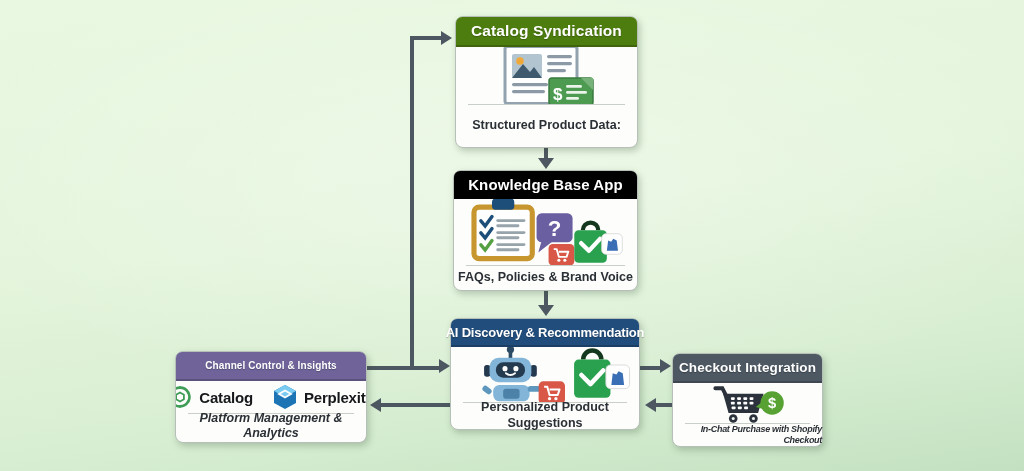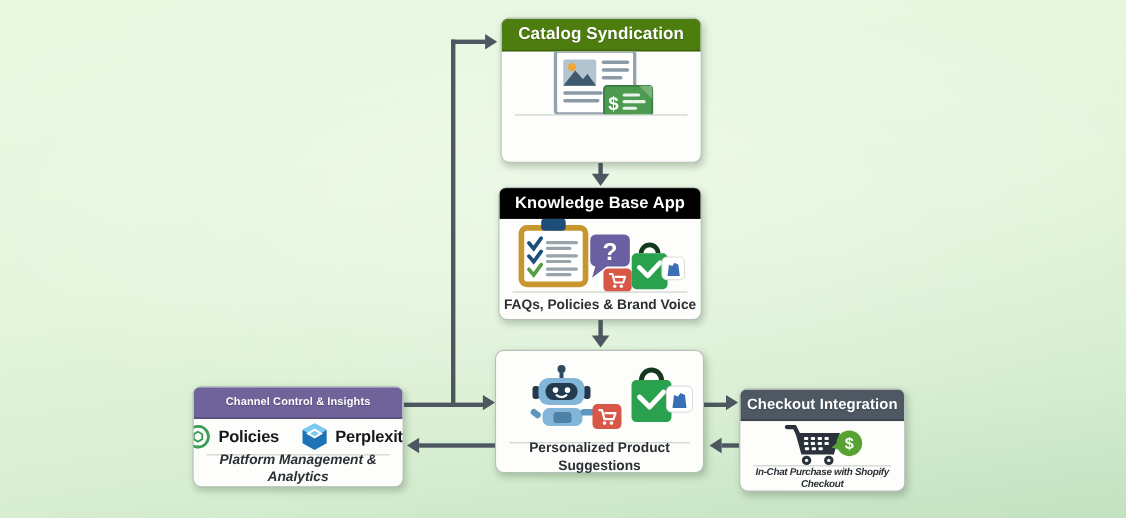--- a/index.html
+++ b/index.html
@@ -27,21 +27,21 @@
   .n-ai{left:450px;top:318px;width:190px;height:112px;}
   .n-ai .hdr{height:26px;font-size:13px;background:#214d7c;letter-spacing:-.2px;}
   .n-channel{left:175px;top:351px;width:192px;height:92px;}
   .n-channel .hdr{height:27px;font-size:10px;background:#6f6399;}
   .n-checkout{left:672px;top:353px;width:151px;height:94px;}
   .n-checkout .hdr{height:27px;font-size:13.5px;background:#4d5862;}
   .cap-b{font-weight:bold;font-size:12.5px;}
   .cap-s{font-weight:600;font-size:10.5px;margin-top:1px;letter-spacing:-.2px;}
   .cap-m{font-weight:600;font-size:12.5px;}
   .cap-i{font-weight:bold;font-style:italic;font-size:12.5px;}
-  .cap-ci{font-weight:600;font-style:italic;font-size:9px;letter-spacing:-.3px;}
+  .cap-ci{font-weight:600;font-style:italic;font-size:9px;letter-spacing:-.3px;text-align:right;}
   .n-catalog .cap{height:42px;} .n-knowledge .cap{height:24px;} .n-ai .cap{height:26px;}
   .n-channel .cap{height:28px;justify-content:flex-end;} .n-checkout .cap{height:22px;}
   .logo-row{display:flex;align-items:center;gap:7px;}
   .logo-label{font-weight:bold;font-size:15px;color:#15171a;letter-spacing:-.2px;}
   .logo-gap{width:6px;}
   
   .line{position:absolute;background:#4d5761;}
   .ah-r{position:absolute;width:0;height:0;border-top:7px solid transparent;border-bottom:7px solid transparent;border-left:11px solid #4d5761;}
   .ah-l{position:absolute;width:0;height:0;border-top:7px solid transparent;border-bottom:7px solid transparent;border-right:11px solid #4d5761;}
   .ah-d{position:absolute;width:0;height:0;border-left:8px solid transparent;border-right:8px solid transparent;border-top:11px solid #4d5761;}
@@ -89,20 +89,21 @@
         <rect x="60" y="33" width="44" height="27" rx="3" fill="#4d9a51" stroke="#3a7b3f" stroke-width="1.5"></rect>
         <polygon points="92,33 104,45 104,33" fill="#77b27a"></polygon>
         <text x="64" y="55" font-size="17" font-weight="bold" fill="#ffffff">$</text>
         <rect x="77" y="40" width="16" height="2.8" rx="1.4" fill="#eaf4ea"></rect>
         <rect x="77" y="46" width="21" height="2.8" rx="1.4" fill="#eaf4ea"></rect>
         <rect x="77" y="52" width="13" height="2.8" rx="1.4" fill="#eaf4ea"></rect>
       </svg>
     </div>
     <div class="divider"></div>
     <div class="cap">
+      <div class="cap-b">Structured Product Data:</div>
     </div>
   </div>
 
   <div class="node n-knowledge">
     <div class="hdr">Knowledge Base App</div>
     <div class="body">
       <svg width="178" height="72" viewBox="0 0 178 84">
         <rect x="5" y="13" width="68" height="60" rx="6" fill="#ffffff" stroke="#c8962f" stroke-width="6"></rect>
         <rect x="26" y="3" width="26" height="13" rx="4" fill="#1d4e79"></rect>
         <circle cx="39" cy="5" r="5" fill="#1d4e79"></circle>
@@ -129,20 +130,21 @@
         <path d="M160 64 l1.5 -12 3.5 1.5 2.5 -3.5 4 2 1.5 12 z" fill="#3b6fb5"></path>
       </svg>
     </div>
     <div class="divider"></div>
     <div class="cap">
       <div class="cap-m">FAQs, Policies &amp; Brand Voice</div>
     </div>
   </div>
 
   <div class="node n-ai">
+    <div class="hdr">AI Discovery &amp; Recommendation</div>
     <div class="body">
       <svg width="186" height="60" viewBox="0 0 186 66">
         <circle cx="55" cy="5" r="4" fill="#2c4a63"></circle>
           <rect x="53" y="8" width="4" height="7" fill="#2c4a63"></rect>
         <rect x="26" y="22" width="7" height="13" rx="3" fill="#24394d"></rect>
         <rect x="77" y="22" width="7" height="13" rx="3" fill="#24394d"></rect>
         <rect x="32" y="14" width="46" height="27" rx="10" fill="#82b5d8"></rect>
         <rect x="39" y="19" width="32" height="17" rx="8" fill="#243a4e"></rect>
         <circle cx="49" cy="26" r="2.8" fill="#ffffff"></circle>
           <circle cx="61" cy="26" r="2.8" fill="#ffffff"></circle>
@@ -176,21 +178,21 @@
           <g stroke="#3f9d58" stroke-width="2.6" fill="none" stroke-linecap="round">
             <path d="M12 2.6 A9.4 9.4 0 0 1 20.14 7.3"></path>
             <path d="M12 2.6 A9.4 9.4 0 0 1 20.14 7.3" transform="rotate(60 12 12)"></path>
             <path d="M12 2.6 A9.4 9.4 0 0 1 20.14 7.3" transform="rotate(120 12 12)"></path>
             <path d="M12 2.6 A9.4 9.4 0 0 1 20.14 7.3" transform="rotate(180 12 12)"></path>
             <path d="M12 2.6 A9.4 9.4 0 0 1 20.14 7.3" transform="rotate(240 12 12)"></path>
             <path d="M12 2.6 A9.4 9.4 0 0 1 20.14 7.3" transform="rotate(300 12 12)"></path>
           </g>
           <polygon points="12,7.5 15.9,9.75 15.9,14.25 12,16.5 8.1,14.25 8.1,9.75" fill="none" stroke="#3f9d58" stroke-width="1.8"></polygon>
         </svg>
-        <span class="logo-label">Policies</span>
+        <span class="logo-label">Catalog</span>
         <span class="logo-gap"></span>
         <svg width="24" height="26" viewBox="0 0 24 26">
           <polygon points="12,1 23,7 23,19 12,25 1,19 1,7" fill="#1d74b5"></polygon>
           <polygon points="12,1 23,7 12,13 1,7" fill="#79cbf2"></polygon>
           <polygon points="12,6.5 18,10 12,13.5 6,10" fill="none" stroke="#ffffff" stroke-width="1.8"></polygon>
         </svg>
         <span class="logo-label">Perplexity</span>
       </div>
     </div>
     <div class="divider"></div>

